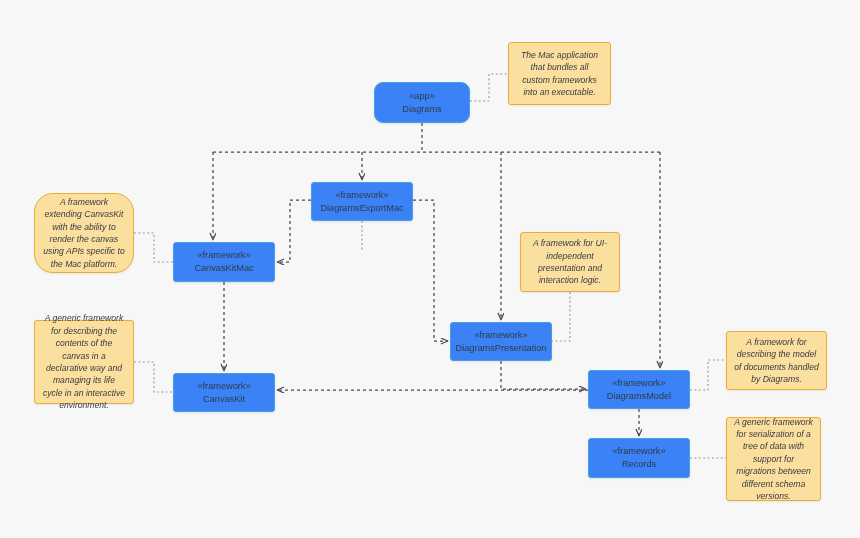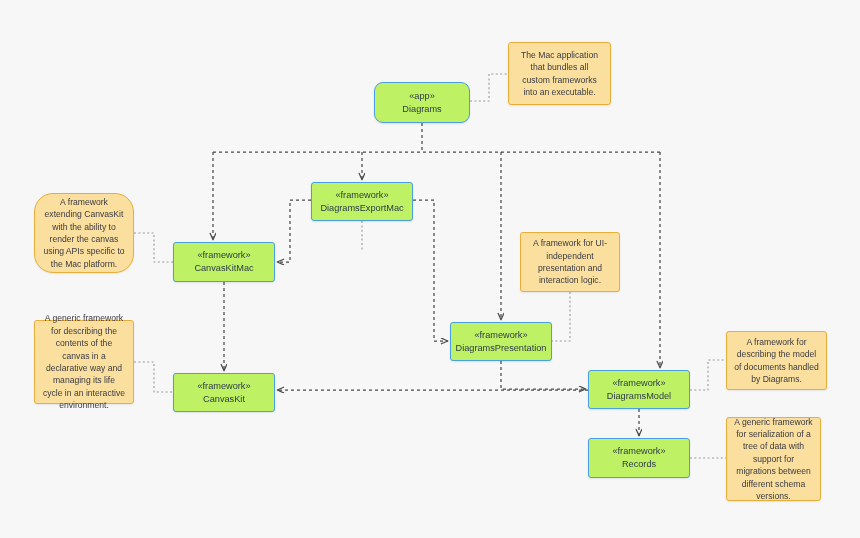--- a/index.html
+++ b/index.html
@@ -28,21 +28,21 @@
     position: absolute;
     box-sizing: border-box;
     display: flex;
     flex-direction: column;
     align-items: center;
     justify-content: center;
     text-align: center;
     z-index: 3;
   }
   .node.comp {
-    background: #bef264;
+    background: #3b82f6;
     border: 1.6px solid #4a9fe0;
     border-radius: 3px;
     color: #2d3b47;
     font-size: 9.2px;
     line-height: 13px;
     box-shadow: 0 1px 2px rgba(40,70,100,0.12);
   }
   .node.comp.app {
     border-radius: 9px;
   }
@@ -59,20 +59,21 @@
     border: 1.6px solid #e8ae3c;
     border-radius: 3px;
     color: #3a3a42;
     font-size: 8.6px;
     line-height: 12.4px;
     padding: 6px 7px;
     box-shadow: 0 1px 2px rgba(120,90,30,0.10);
   }
   .node.note .text {
     display: block;
+    font-style: italic;
   }
 </style>
 </head>
 <body>
 
 <div id="canvas">
 
   <svg id="edges" viewBox="0 0 860 538" xmlns="http://www.w3.org/2000/svg">
     <defs>
       <marker id="arrowOpen" markerWidth="10" markerHeight="10" refX="7.6" refY="3.4" orient="auto" markerUnits="userSpaceOnUse">

